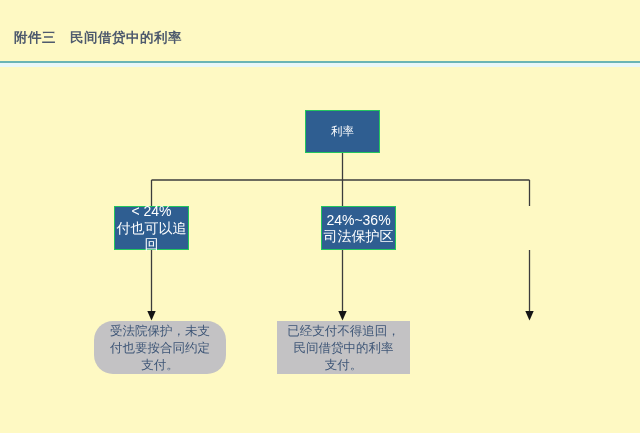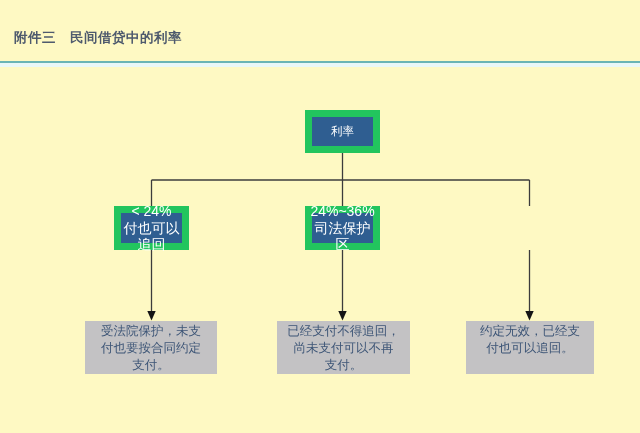--- a/index.html
+++ b/index.html
@@ -13,37 +13,37 @@
   }
   .divider      { position:absolute; left:0; top:61px; width:640px; height:2px; background:#6ab4b4; }
   .divider-glow { position:absolute; left:0; top:63px; width:640px; height:4px; background:#e9f7f7; }
 
   .connectors { position:absolute; left:0; top:0; pointer-events:none; }
   .connectors line    { stroke:#3c3c3c; stroke-width:1.3; }
   .connectors polygon { fill:#151515; }
 
   .node {
     position:absolute; box-sizing:border-box;
-    background:#2f5e91; border:7px solid #22c55e; color:#ffffff;
+    background:#2f5e91; border:1px solid #22c55e; color:#ffffff;
     display:flex; flex-direction:column; align-items:center; justify-content:center;
     text-align:center;
   }
   .node-root  { left:305px; top:110px; width:75px; height:43px; font-size:11.5px; }
   .node-child { top:206px; width:75px; height:44px; font-size:14px; line-height:16.5px; }
   .node-c1 { left:114px; }
-  .node-c2 { left:305px; }
+  .node-c2 { left:321px; }
   .node-c3 { left:492px; }
 
   .note {
     position:absolute; top:321px; height:53px; box-sizing:border-box;
     background:#c3c2c4; color:#3e5677;
     font-size:12.5px; line-height:17px; text-align:center;
     white-space:pre-line; padding-top:2px;
   }
-  .note-1 { left:85px;  width:132px; }
+  .note-1 { left:94px;  width:132px;border-radius:19px; }
   .note-2 { left:277px; width:133px; }
   .note-3 { left:466px; width:128px; }
 </style>
 </head>
 <body>
 
 <div class="page">
 
   <h1 class="title">附件三　民间借贷中的利率</h1>
   <div class="divider"></div>
@@ -74,18 +74,16 @@
   </div>
   <div class="node node-child node-c2">
     <span>24%~36%</span>
     <span>司法保护区</span>
   </div>
 
   <div class="note note-1">受法院保护，未支
 付也要按合同约定
 支付。</div>
   <div class="note note-2">已经支付不得追回，
-尚未支付可以不再
+民间借贷中的利率
 支付。</div>
-  <div class="note note-3">约定无效，已经支
-付也可以追回。</div>
 
 </div>
 
 </body></html>

